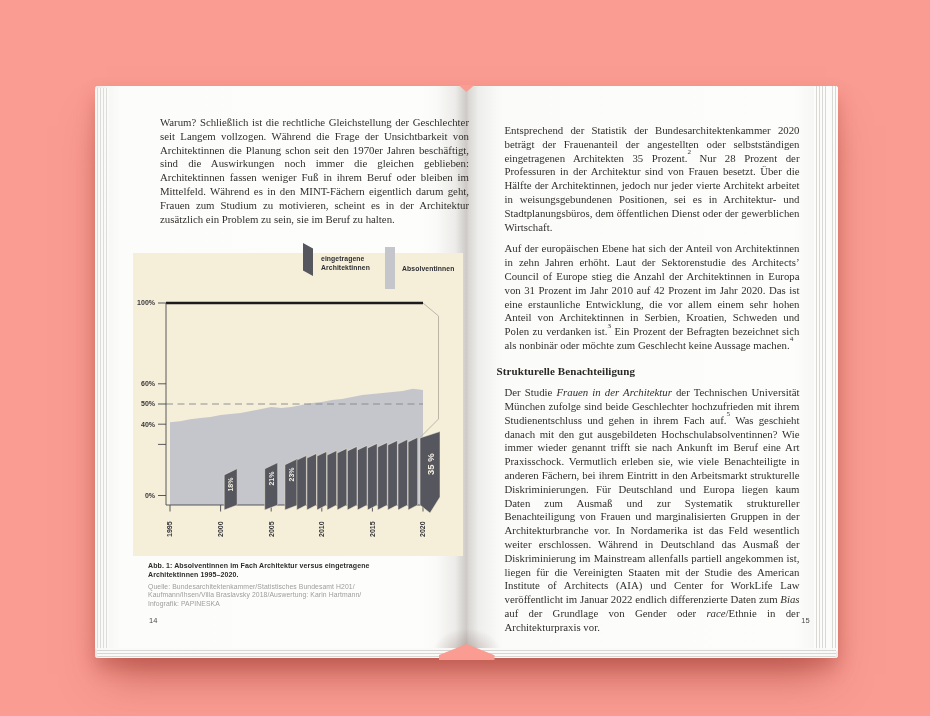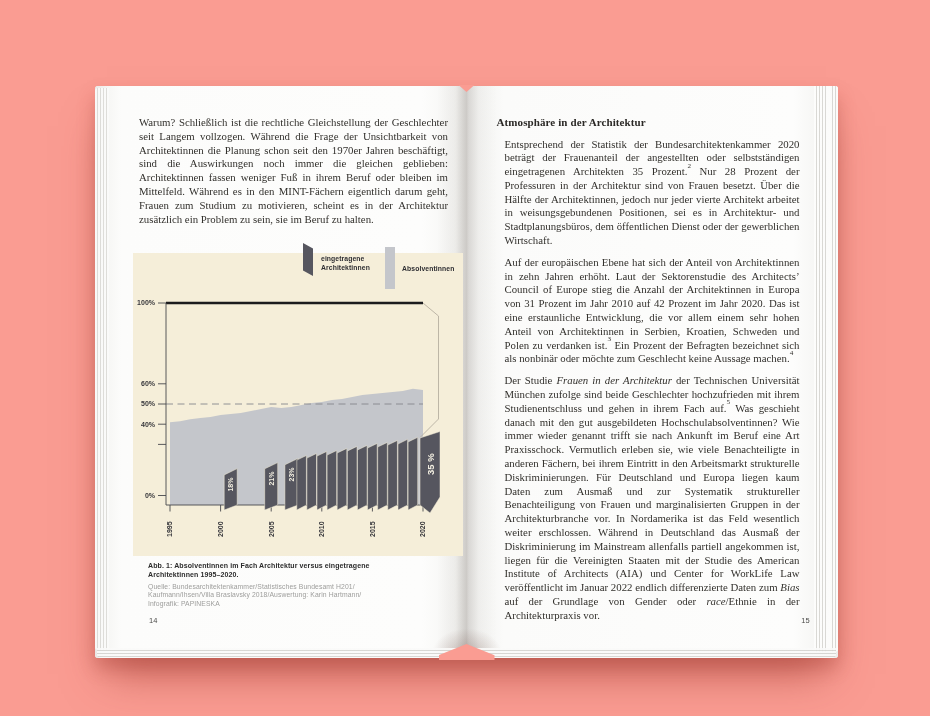--- a/index.html
+++ b/index.html
@@ -35,21 +35,21 @@
   .notch-top{position:absolute;top:-1px;left:50%;transform:translateX(-50%);width:16px;height:7px;
     background:#fa9c92;clip-path:polygon(0 0,100% 0,50% 100%);}
   .notch-bottom{position:absolute;bottom:-2px;left:50%;transform:translateX(-50%);width:56px;height:16px;
     background:#fa9c92;clip-path:polygon(0 100%,100% 100%,100% 70%,50% 0,0 70%);}
 
   .page-half{position:absolute;top:0;bottom:0;}
   .half-left{left:0;width:50%;}
   .half-right{right:0;width:50%;}
 
   .serif-block{font:10.8px/13.8px "Liberation Serif",serif;color:#32302c;text-align:justify;hyphens:auto;}
-  .intro{position:absolute;left:44px;top:30px;width:309px;margin:0;}
+  .intro{position:absolute;left:65px;top:30px;width:309px;margin:0;}
 
   .panel{position:absolute;left:38px;top:167px;width:330px;height:303px;margin:0;background:#f5eed9;}
   #chart-svg{position:absolute;inset:0;overflow:visible;}
   .swatch-dark{position:absolute;left:170px;top:-10px;width:10px;height:33px;}
   .swatch-light{position:absolute;left:252px;top:-6px;width:10px;height:42px;background:#c4c6cb;}
   .legend-label{position:absolute;font:700 6.8px/9.3px "Liberation Sans",sans-serif;color:#2e2e32;letter-spacing:.1px;text-align:left;}
   .ll1{left:188px;top:1px;width:66px;}
   .ll2{left:269px;top:11px;width:72px;}
 
   .caption{position:absolute;left:53px;top:476px;width:258px;text-align:left;}
@@ -145,23 +145,23 @@
             <div>Kaufmann/Ihsen/Villa Braslavsky 2018/Auswertung: Karin Hartmann/</div>
             <div>Infografik: PAPINESKA</div>
           </div>
       </div>
 
       <div class="pagenum pn-l">14</div>
     </div>
 
     <div class="page-half half-right">
       <div class="rcol serif-block">
-        <h2>Atmosphäre in der Architektur</h2>
         <p><span>Entsprechend der Statistik der Bundesarchitektenkammer 2020 beträgt der Frauenanteil der angestellten oder selbstständigen eingetragenen Architekten 35 Prozent.</span><sup>2</sup><span> Nur 28 Prozent der Professuren in der Architektur sind von Frauen besetzt. Über die Hälfte der Architektinnen, jedoch nur jeder vierte Architekt arbeitet in weisungsgebundenen Positionen, sei es in Architektur- und Stadtplanungsbüros, dem öffentlichen Dienst oder der gewerblichen Wirtschaft.</span></p>
         <p><span>Auf der europäischen Ebene hat sich der Anteil von Architektinnen in zehn Jahren erhöht. Laut der Sektorenstudie des Architects’ Council of Europe stieg die Anzahl der Architektinnen in Europa von 31 Prozent im Jahr 2010 auf 42 Prozent im Jahr 2020. Das ist eine erstaunliche Entwicklung, die vor allem einem sehr hohen Anteil von Architektinnen in Serbien, Kroatien, Schweden und Polen zu verdanken ist.</span><sup>3</sup><span> Ein Prozent der Befragten bezeichnet sich als nonbinär oder möchte zum Geschlecht keine Aussage machen.</span><sup>4</sup></p>
+        <h2 class="h2b">Strukturelle Benachteiligung</h2>
         <p><span>Der Studie </span><i>Frauen in der Architektur</i><span> der Technischen Universität München zufolge sind beide Geschlechter hochzufrieden mit ihrem Studienentschluss und gehen in ihrem Fach auf.</span><sup>5</sup><span> Was geschieht danach mit den gut ausgebildeten Hochschulabsolventinnen? Wie immer wieder genannt trifft sie nach Ankunft im Beruf eine Art Praxisschock. Vermutlich erleben sie, wie viele Benachteiligte in anderen Fächern, bei ihrem Eintritt in den Arbeitsmarkt strukturelle Diskriminierungen. Für Deutschland und Europa liegen kaum Daten zum Ausmaß und zur Systematik struktureller Benachteiligung von Frauen und marginalisierten Gruppen in der Architekturbranche vor. In Nordamerika ist das Feld wesentlich weiter erschlossen. Während in Deutschland das Ausmaß der Diskriminierung im Mainstream allenfalls partiell angekommen ist, liegen für die Vereinigten Staaten mit der Studie des American Institute of Architects (AIA) und Center for WorkLife Law veröffentlicht im Januar 2022 endlich differenzierte Daten zum </span><i>Bias</i><span> auf der Grundlage von Gender oder </span><i>race</i><span>/Ethnie in der Architekturpraxis vor.</span></p>
       </div>
       <div class="pagenum pn-r">15</div>
     </div>
 
     <div class="spine-base"></div>
   </div>
 
   <div class="edge-left"></div>
   <div class="edge-right"></div>

